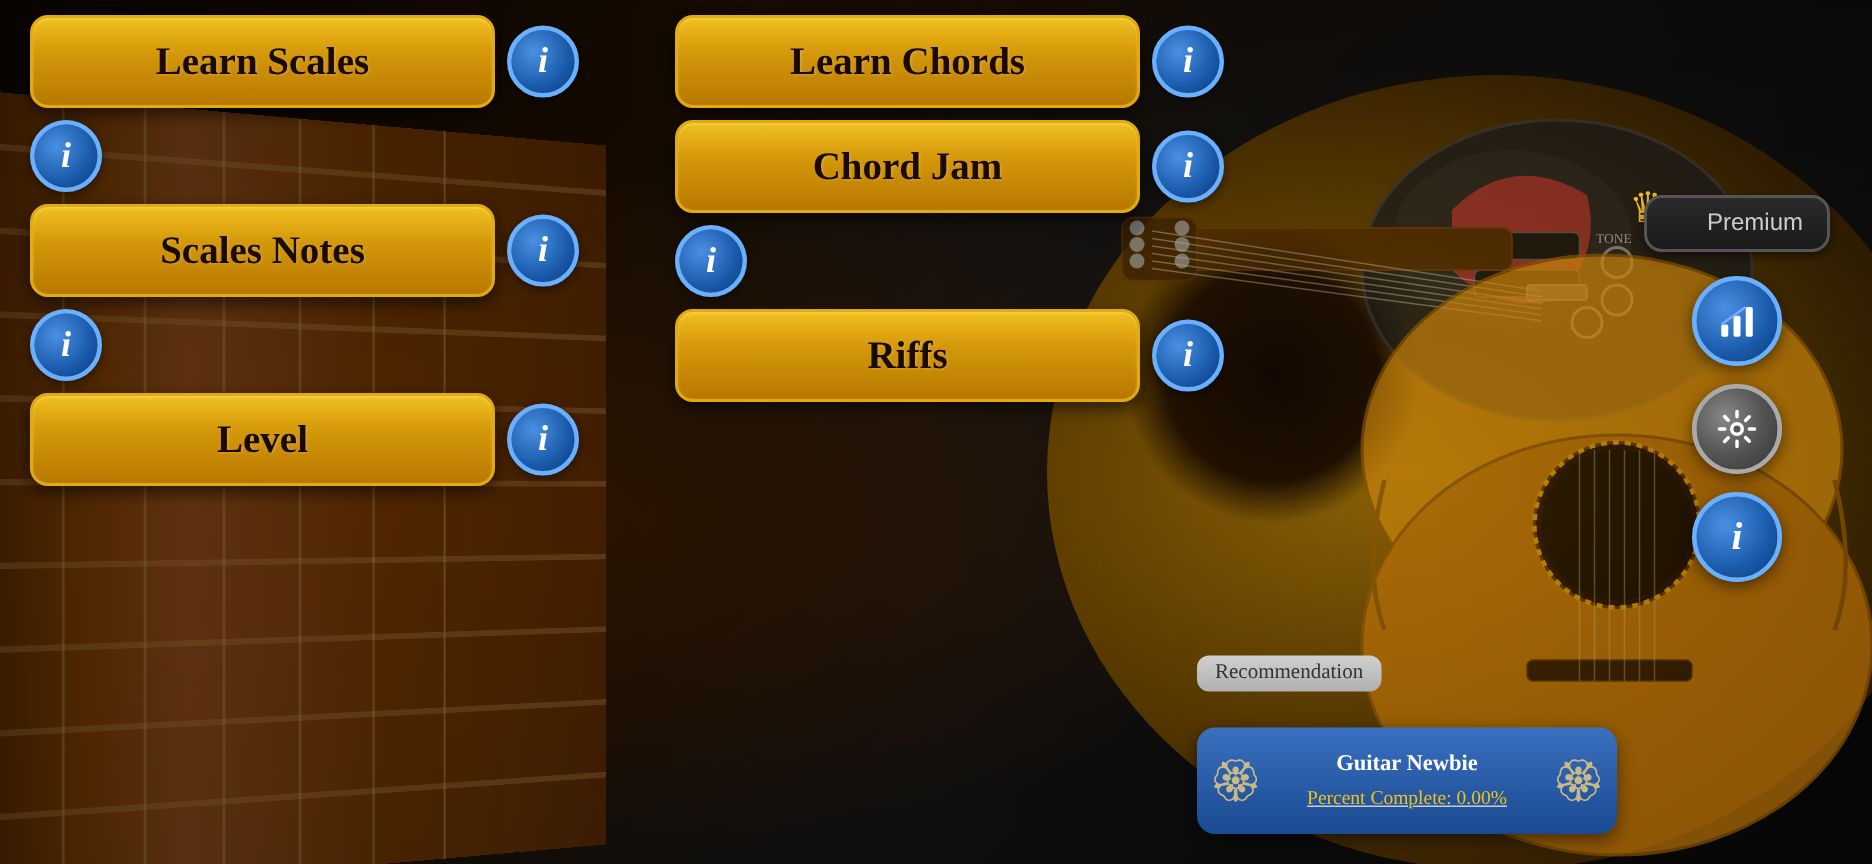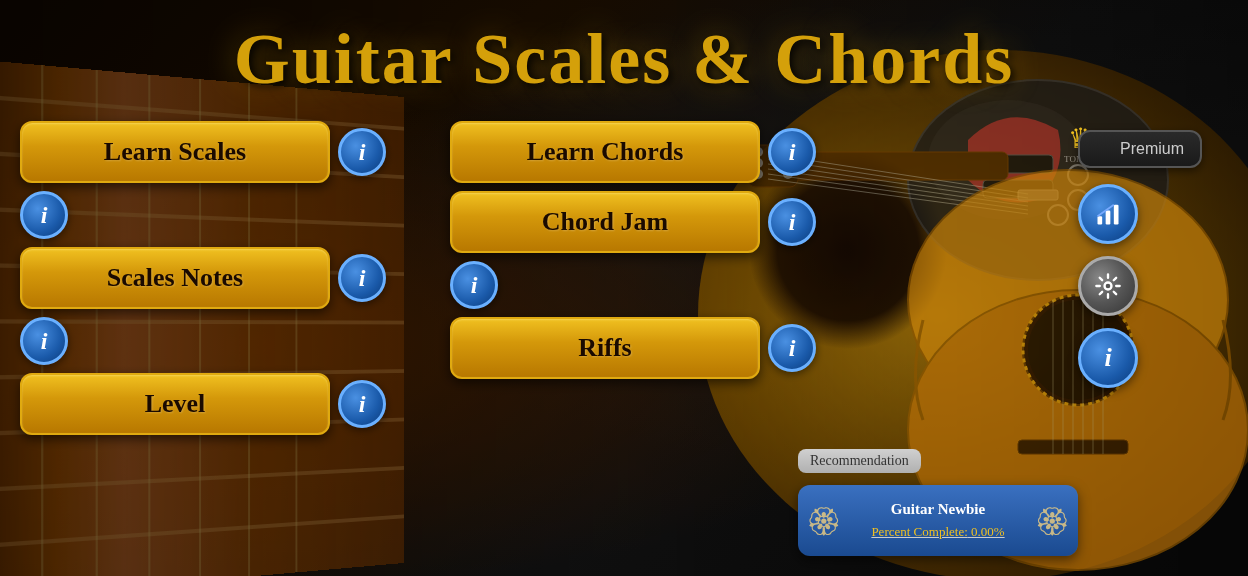--- a/index.html
+++ b/index.html
@@ -162,21 +162,21 @@
     }
 
     
     .right-panel {
       position: absolute;
       right: 10px;
       top: 130px;
       width: 160px;
       display: flex;
       flex-direction: column;
-      align-items: flex-start;
+      align-items: center;
       gap: 12px;
       z-index: 20;
     }
 
     .premium-btn {
       background: linear-gradient(180deg, #2a2a2a 0%, #1a1a1a 100%);
       border: 2px solid #555;
       border-radius: 12px;
       padding: 8px 16px 8px 40px;
       color: #ccc;
@@ -221,21 +221,21 @@
       z-index: 20;
     }
 
     .recommendation-label {
       background: linear-gradient(180deg, #d0d0d0 0%, #b0b0b0 100%);
       border-radius: 8px;
       padding: 4px 12px;
       font-size: 14px;
       color: #333;
       text-align: center;
-      margin-bottom: 8px;
+      margin-bottom: 20px;
       display: inline-block;
     }
 
     .level-card {
       background: linear-gradient(180deg, #3a70c0 0%, #1a4a90 100%);
       border-radius: 12px;
       padding: 16px 20px;
       color: white;
       text-align: center;
       box-shadow: 0 4px 12px rgba(0,0,0,0.5);
@@ -362,21 +362,20 @@
   <line x1="285" y1="354" x2="285" y2="200" stroke="rgba(200,200,150,0.4)" stroke-width="1"></line>
   <line x1="295" y1="354" x2="295" y2="200" stroke="rgba(200,200,150,0.4)" stroke-width="1"></line>
   <line x1="305" y1="354" x2="305" y2="200" stroke="rgba(200,200,150,0.4)" stroke-width="1"></line>
   <line x1="315" y1="354" x2="315" y2="200" stroke="rgba(200,200,150,0.4)" stroke-width="1"></line>
   <line x1="325" y1="354" x2="325" y2="200" stroke="rgba(200,200,150,0.4)" stroke-width="1"></line>
   <line x1="335" y1="354" x2="335" y2="200" stroke="rgba(200,200,150,0.4)" stroke-width="1"></line>
 </svg>
 
 <div class="content">
 
-  <h1 class="title">Guitar Scales &amp; Chords</h1>
 
   <div class="buttons-area">
 
     <div class="left-column">
       <div class="btn-row">
         <button class="menu-btn">Learn Scales</button>
         <div class="info-circle">i</div>
       </div>
       <div class="btn-row">
         <div class="info-circle">i</div>

